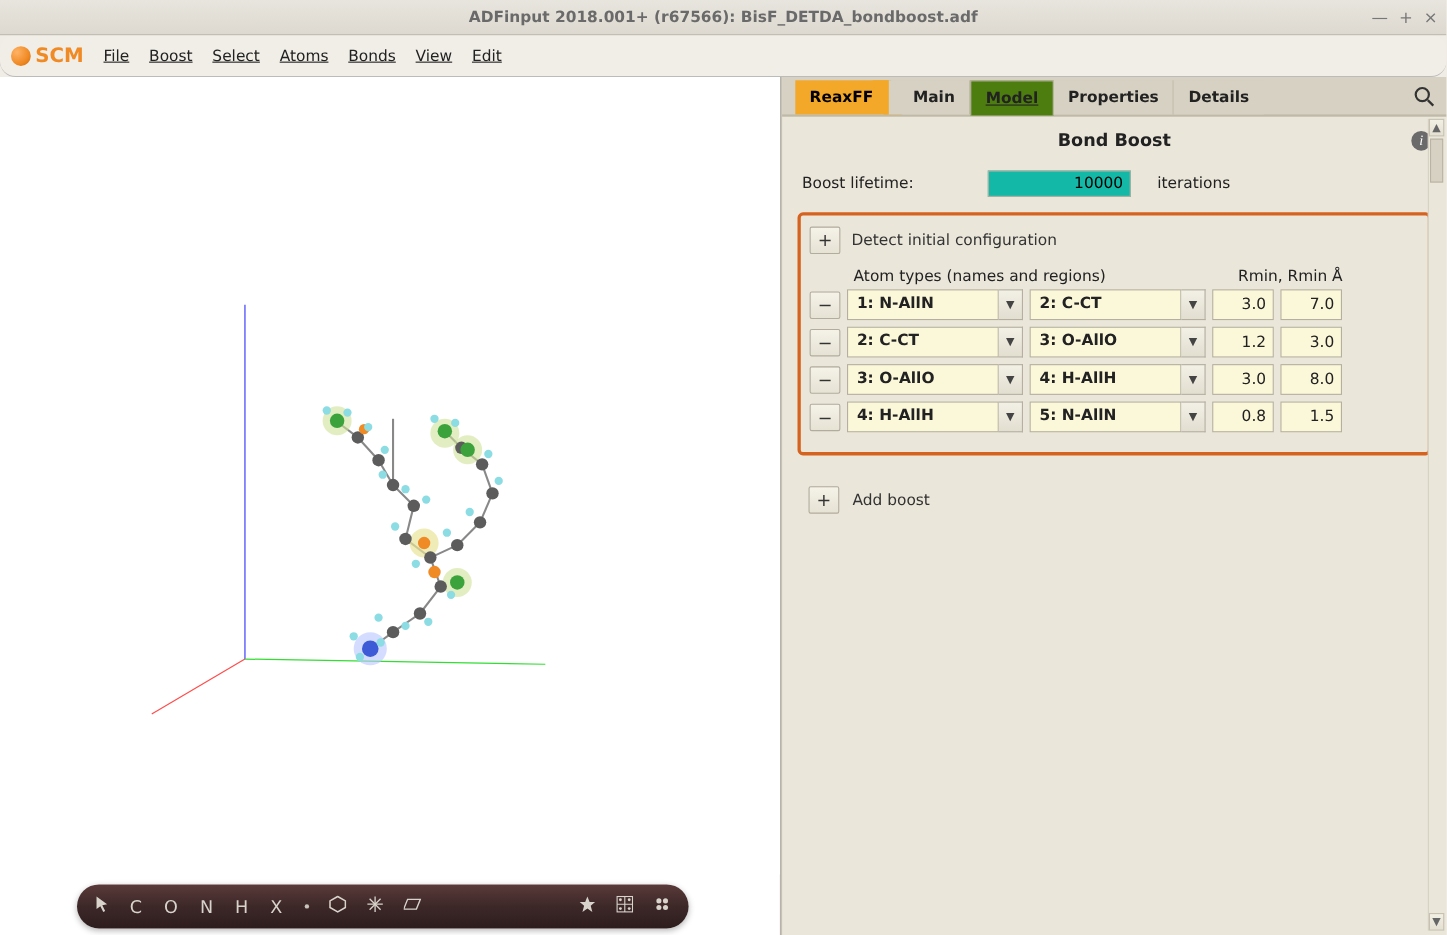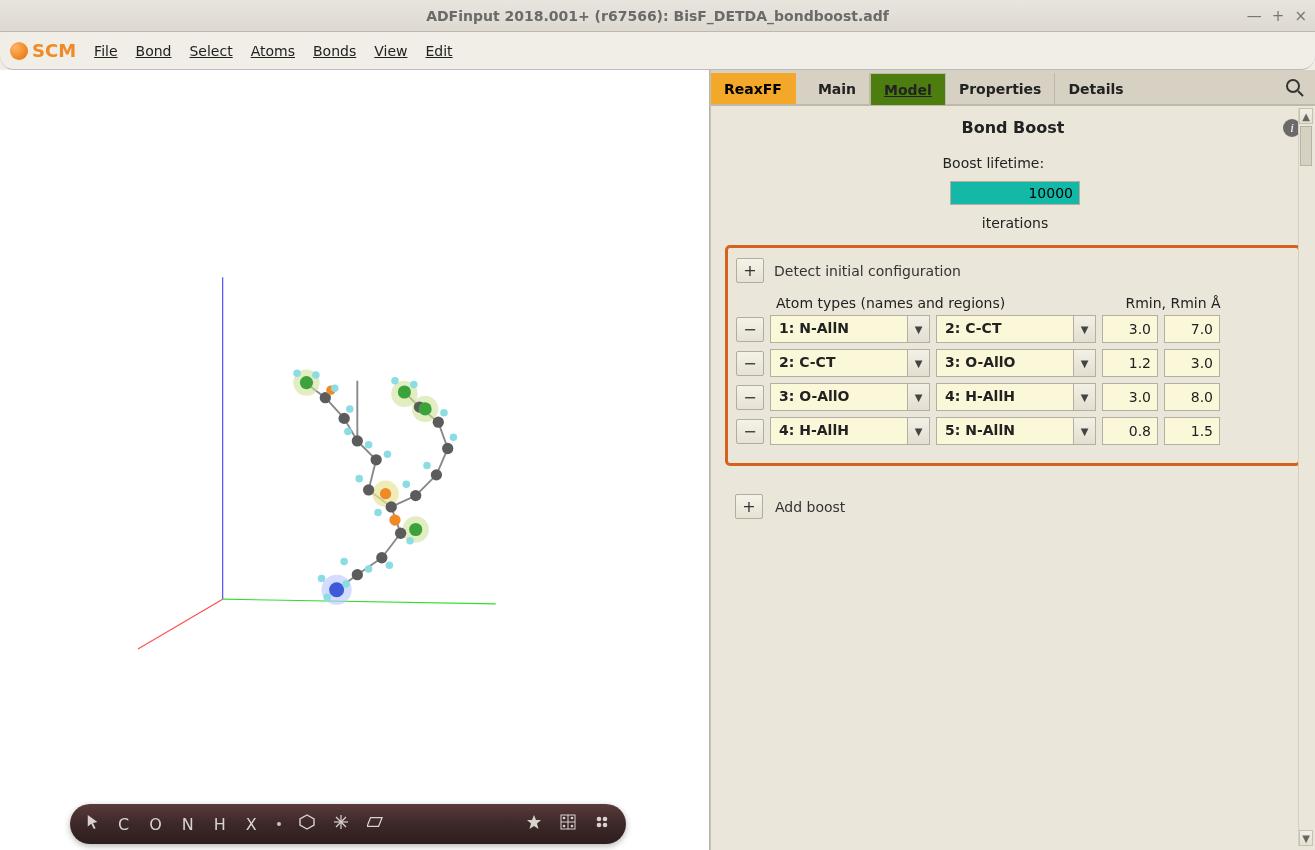--- a/index.html
+++ b/index.html
@@ -115,21 +115,21 @@
     flex-direction: column;
     border-left: 1px solid #c6c2b6;
     position: relative;
   }
   .tabbar {
     height: 36px;
     display: flex;
     align-items: flex-end;
     background: #d6d1c2;
     border-bottom: 2px solid #bfb9a8;
-    padding-left: 0;
+    padding-left: 12px;
     position: relative;
   }
   .tab {
     padding: 8px 13px 7px 13px;
     font-weight: bold;
     color: #222;
     border-right: 1px solid #bfb9a8;
     cursor: default;
     background: #d6d1c2;
     position: relative;
@@ -180,24 +180,23 @@
     color: #fff;
     border-radius: 50%;
     display: flex; align-items:center; justify-content:center;
     font-style: italic;
     font-size: 13px;
     font-family: Georgia, serif;
   }
   .form-row {
     display: flex;
     align-items: center;
-    gap: 10px;
+    gap: 24px;
     margin-bottom: 14px;
     padding-left: 4px;
-    flex-direction: column;
   }
   .form-row label { width: 145px; color: #222; }
   .form-row input[type="text"] {
     width: 130px;
     height: 24px;
     border: 1px solid #b4afa1;
     background: #14b8a6;
     text-align: right;
     padding: 2px 6px;
     font-family: inherit;
@@ -308,21 +307,21 @@
     <span>×</span>
   </div>
 </div>
 
 <div class="menubar">
   <div class="logo">
     <span class="logo-icon"></span>
     <span>SCM</span>
   </div>
   <span class="menu-item"><span class="ul">File</span></span>
-  <span class="menu-item"><span class="ul">Bond</span></span>
+  <span class="menu-item"><span class="ul">Boost</span></span>
   <span class="menu-item"><span class="ul">Select</span></span>
   <span class="menu-item"><span class="ul">Atoms</span></span>
   <span class="menu-item"><span class="ul">Bonds</span></span>
   <span class="menu-item"><span class="ul">View</span></span>
   <span class="menu-item"><span class="ul">Edit</span></span>
 </div>
 
 <div class="mainarea">
 
   <div class="left-panel">

